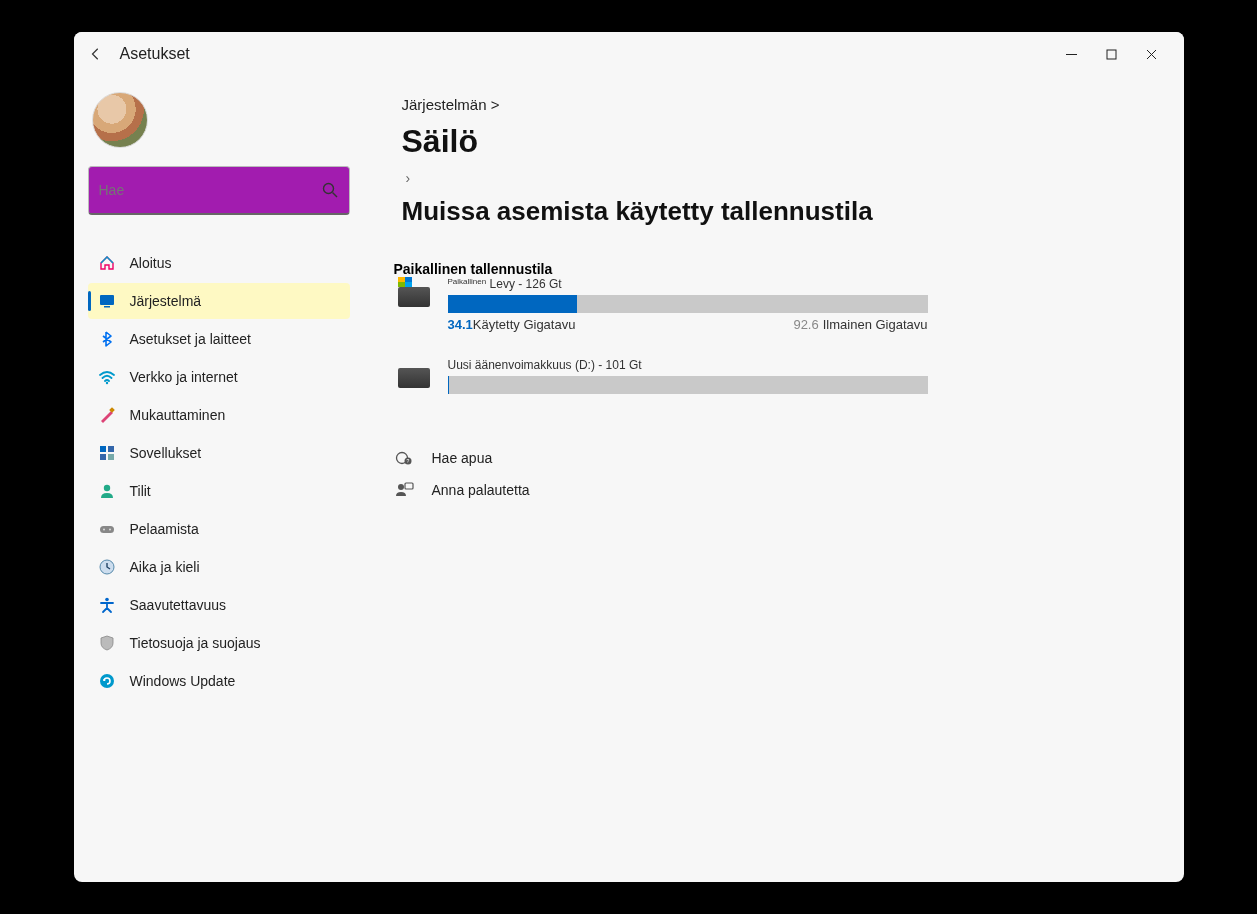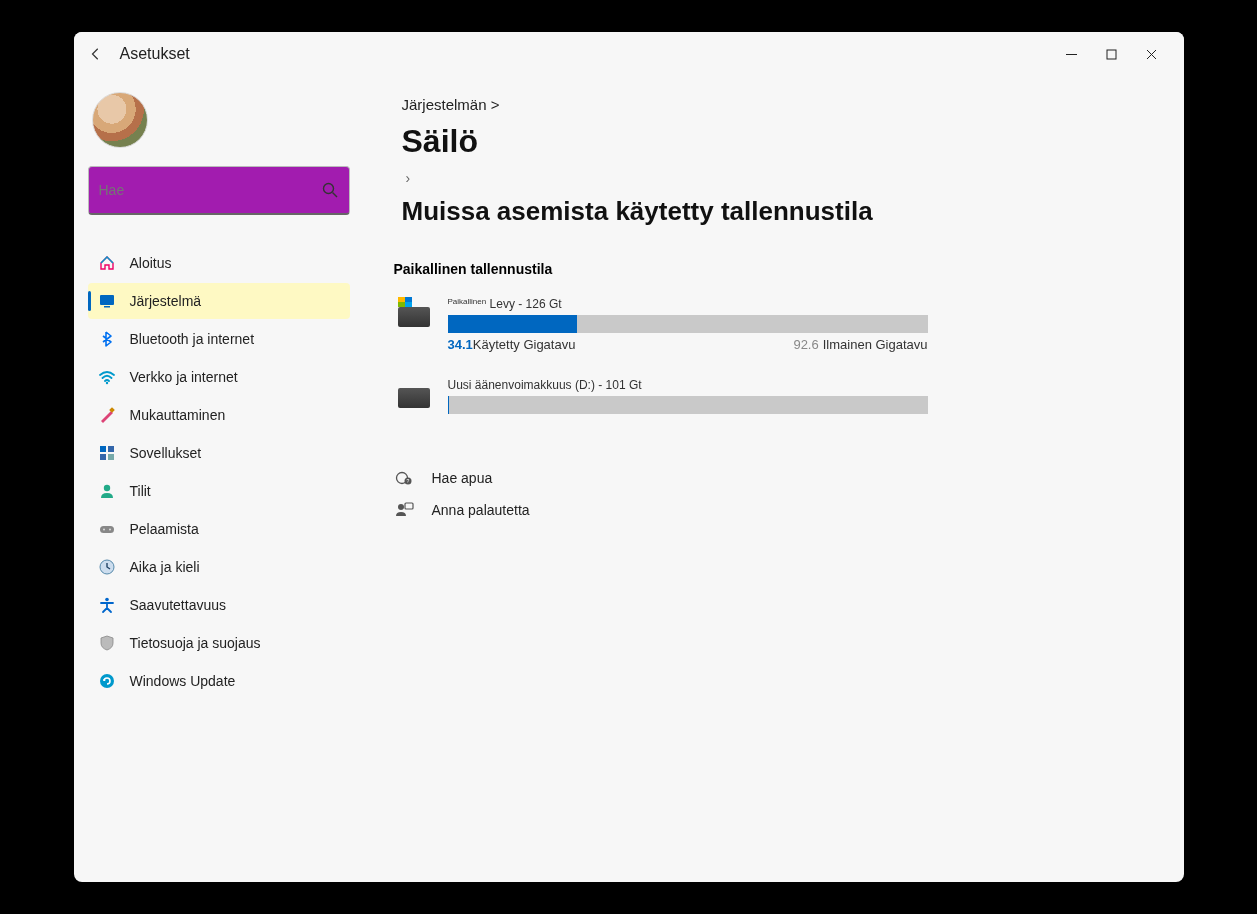--- a/index.html
+++ b/index.html
@@ -60,21 +60,21 @@
   .main { flex: 1; padding: 20px 30px 0 30px; }
   .breadcrumb {
     display: flex; align-items: baseline; flex-wrap: wrap;
     gap: 10px; margin-bottom: 34px; flex-direction: column;
   }
   .bc-small { font-size: 15px; color: #222; cursor: pointer; }
   .bc-large { font-size: 32px; font-weight: 600; color: #111; cursor: pointer; margin-left: 8px; }
   .bc-title { font-size: 26px; font-weight: 600; color: #111; }
   .bc-chevron { font-size: 14px; color: #666; padding: 0 4px; }
 
-  .section-title { font-size: 14px; font-weight: 600; margin-bottom: 20px; }
+  .section-title { font-size: 14px; font-weight: 600; }
 
   .drive { display: flex; gap: 14px; margin-bottom: 26px; }
   .drive-icon-wrap { width: 40px; display:flex; flex-direction:column; align-items:center; }
   .drive-icon {
     width: 32px; height: 20px; background: linear-gradient(#555,#333);
     border-radius: 2px; position: relative; margin-top: 10px;
   }
   .drive-icon.os::before {
     content:""; position:absolute; top:-10px; left:0; width:14px; height:10px;
     background: conic-gradient(from 0deg, #0078d4 0 25%, #00a4ef 25% 50%, #7fba00 50% 75%, #ffb900 75% 100%);
@@ -161,21 +161,21 @@
               </svg>
             </span>
     <span>Järjestelmä</span>
           </div>
           <div class="nav-item">
     <span class="nav-icon">
               <svg width="18" height="18" viewBox="0 0 18 18">
                 <path d="M8 2 V16 L13 12 L5 6 M8 2 L13 6 L5 12" stroke="#0070f0" stroke-width="1.6" fill="none" stroke-linejoin="round"></path>
               </svg>
             </span>
-    <span>Bluetooth ja internet</span>
+    <span>Asetukset ja laitteet</span>
           </div>
           <div class="nav-item">
     <span class="nav-icon">
               <svg width="18" height="18" viewBox="0 0 18 18">
                 <path d="M2 7 Q9 1 16 7 M4.5 10 Q9 5.5 13.5 10 M7 13 Q9 11 11 13" stroke="#09c" stroke-width="1.8" fill="none" stroke-linecap="round"></path>
                 <circle cx="9" cy="15" r="1.2" fill="#09c"></circle>
               </svg>
             </span>
     <span>Verkko ja internet</span>
           </div>

